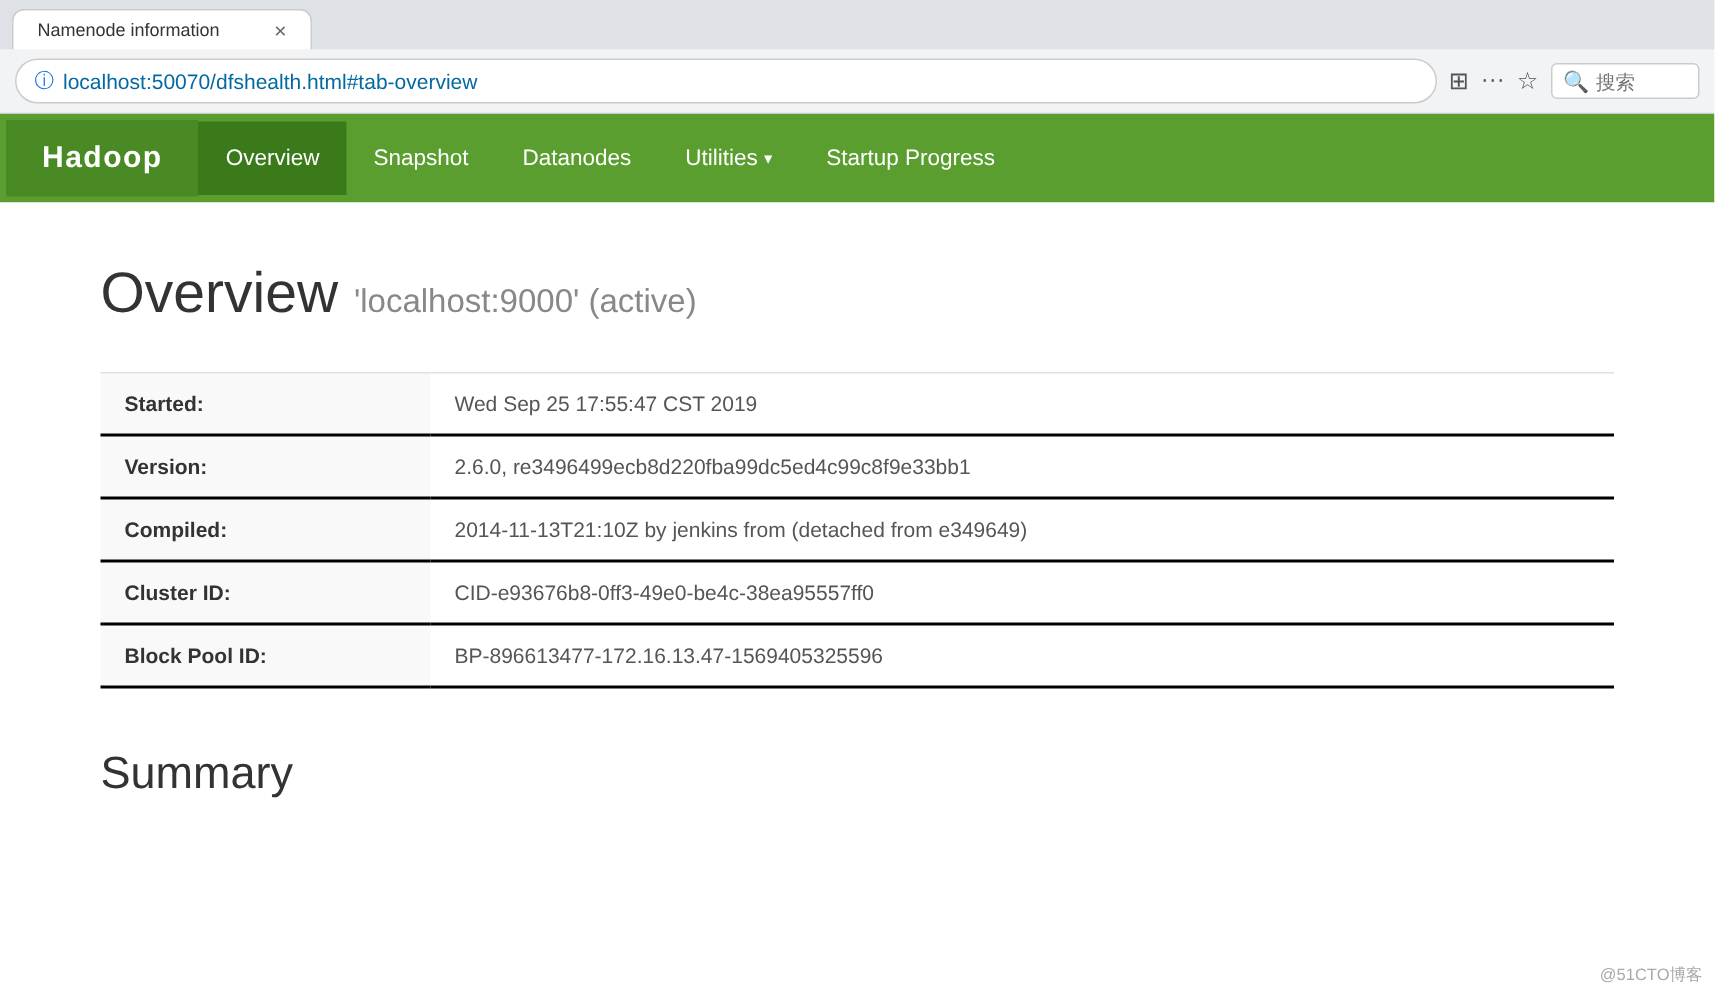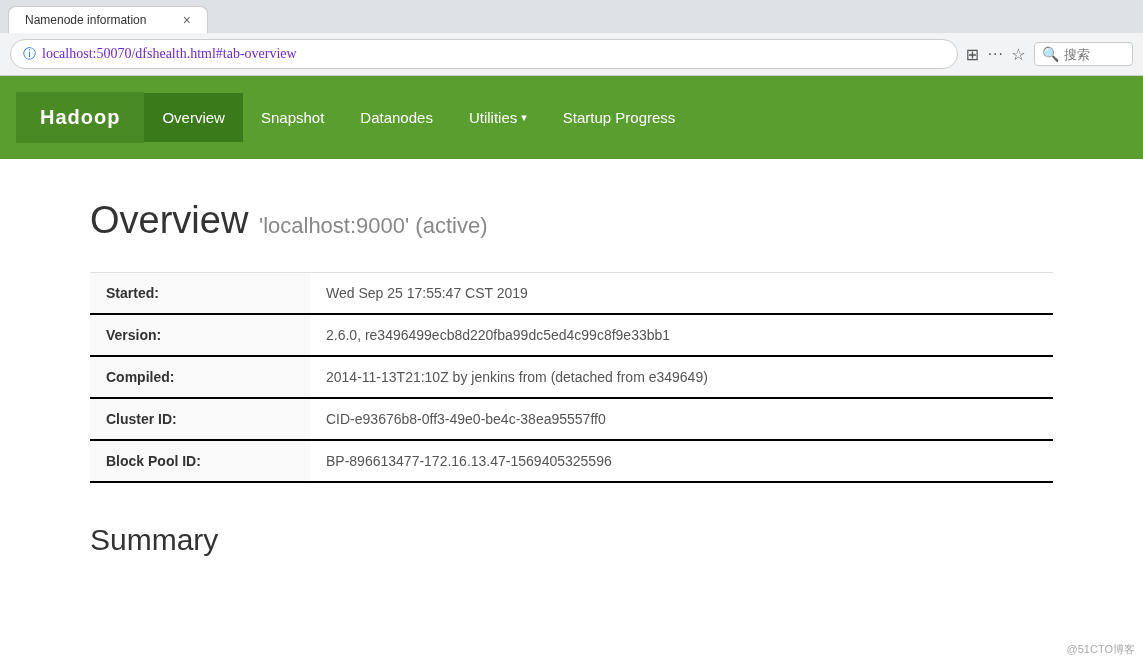--- a/index.html
+++ b/index.html
@@ -47,21 +47,21 @@
       flex: 1;
       display: flex;
       align-items: center;
       background: #fff;
       border: 1px solid #ccc;
       border-radius: 20px;
       padding: 5px 12px;
       gap: 6px;
     }
     .address-bar-icon { color: #1a73e8; font-size: 13px; }
-    .address-bar-text { font-size: 14px; color: #6d28d9; flex: 1; font-family: Liberation Serif, serif; }
+    .address-bar-text { font-size: 14px; color: #0369a1; flex: 1; }
     .browser-actions {
       display: flex;
       align-items: center;
       gap: 8px;
     }
     .search-box {
       display: flex;
       align-items: center;
       border: 1px solid #ccc;
       border-radius: 4px;
@@ -79,21 +79,21 @@
       color: #555;
       font-size: 16px;
       cursor: pointer;
     }
 
     
     .navbar {
       background: #5a9e2f;
       display: flex;
       align-items: center;
-      padding: 16px;
+      padding: 4px;
       min-height: 52px;
     }
     .navbar-brand {
       background: #4a8a25;
       color: #fff;
       font-size: 20px;
       font-weight: bold;
       padding: 14px 24px;
       letter-spacing: 1px;
     }
@@ -111,21 +111,21 @@
       align-items: center;
       gap: 4px;
     }
     .nav-item.active {
       background: #3a7a1a;
     }
     .nav-item .dropdown-arrow { font-size: 11px; }
 
     
     .main-content {
-      padding: 40px 90px;
+      padding: 40px 67px;
       background: #fff;
     }
 
     .page-title {
       font-size: 38px;
       font-weight: 300;
       color: #333;
       margin-bottom: 30px;
     }
     .page-title .subtitle {

